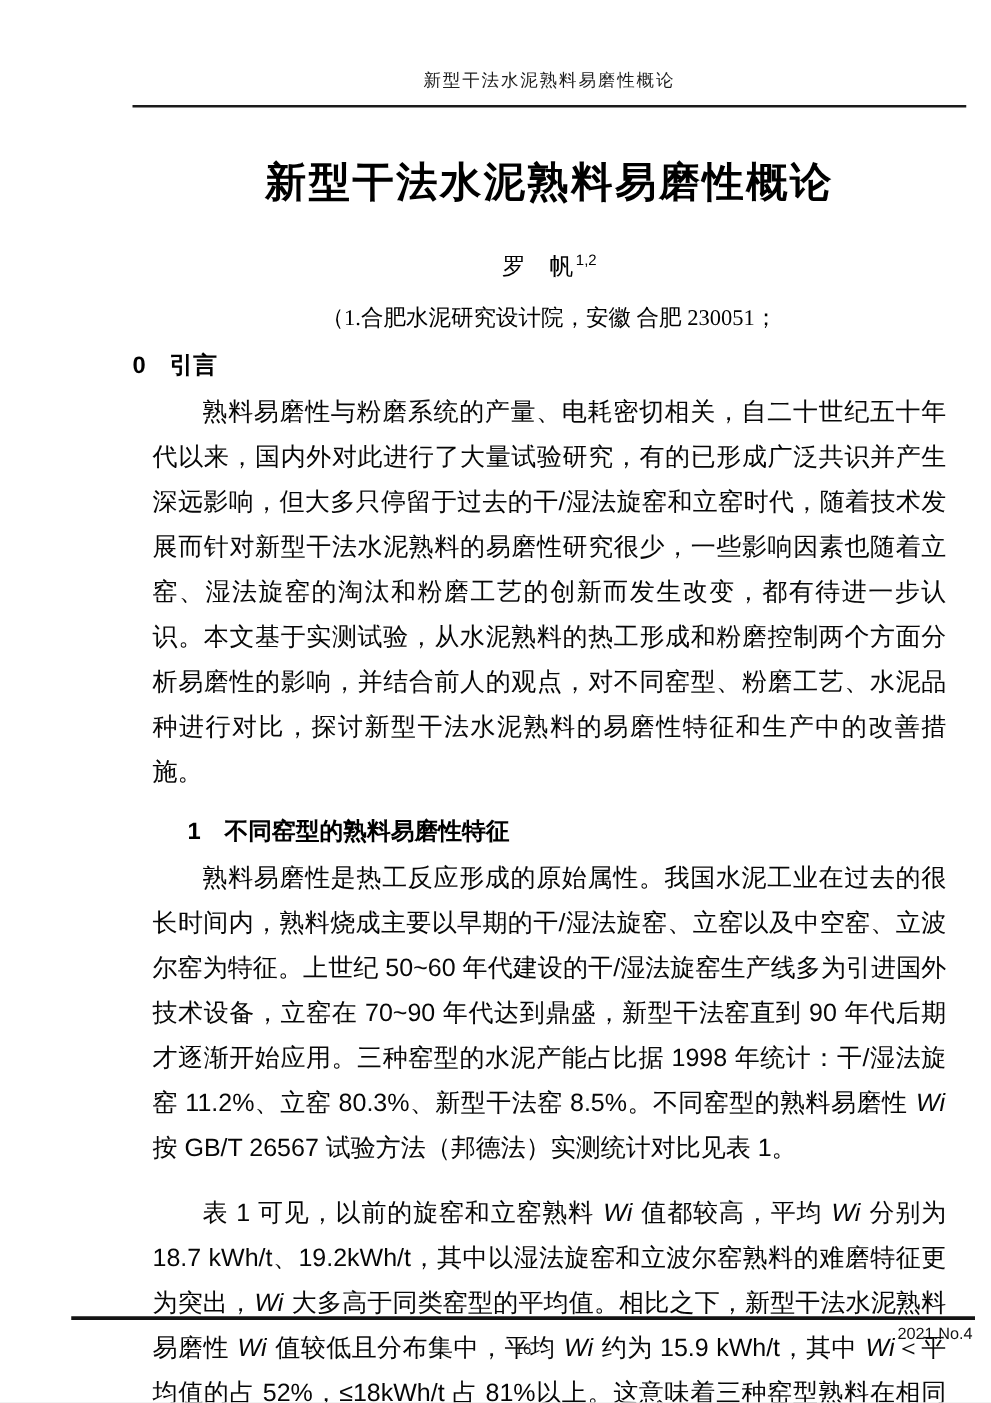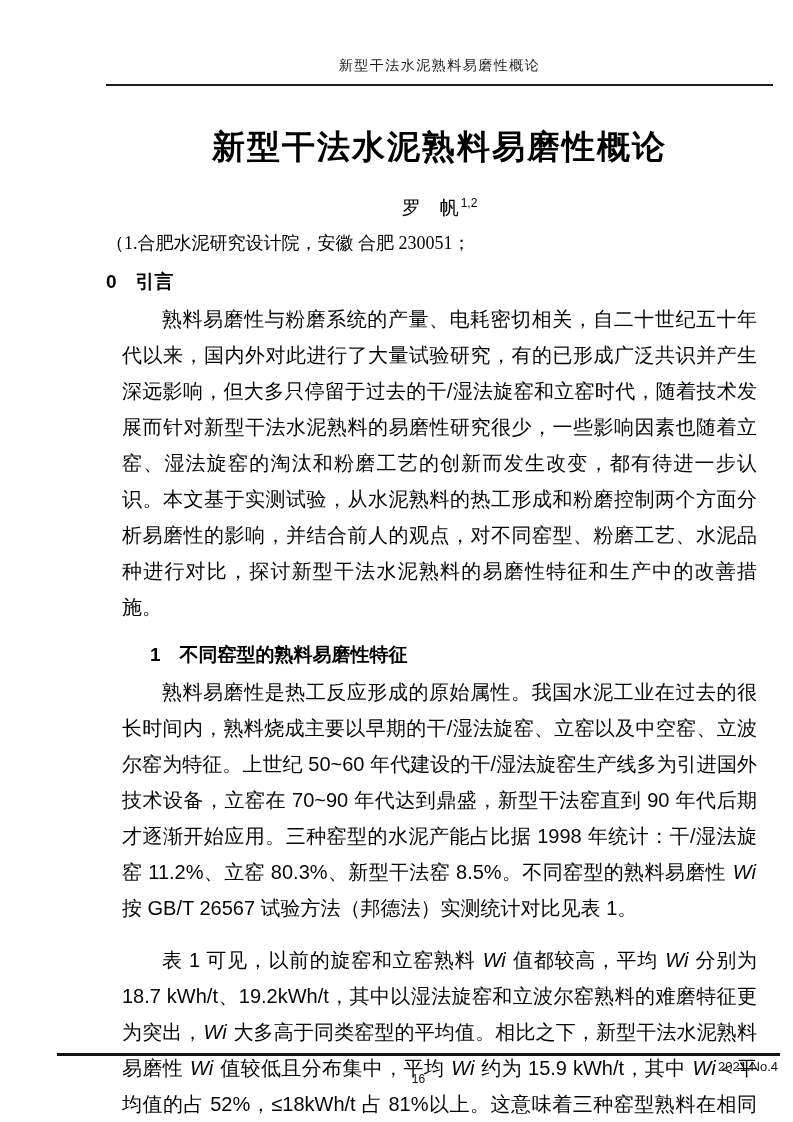--- a/index.html
+++ b/index.html
@@ -41,31 +41,31 @@
     font-size: 33px;
     line-height: 46px;
     font-weight: bold;
     letter-spacing: 2px;
     color: #000;
   }
   .author-line {
     margin-top: 20px;
     text-align: center;
     font-size: 19px;
-    line-height: 26px;
+    line-height: 36px;
     color: #000;
   }
   .author-line sup {
     font-size: 12px;
     font-family: "Liberation Sans", sans-serif;
     margin-left: 2px;
   }
   .affiliations {
     margin-top: 7px;
-    text-align: left;
+    text-align: center;
     font-size: 18px;
     line-height: 30px;
     color: #000;
   }
   
   h2.section-heading {
     margin: 10px 0 0 0;
     font-size: 19px;
     line-height: 28px;
     font-weight: bold;

